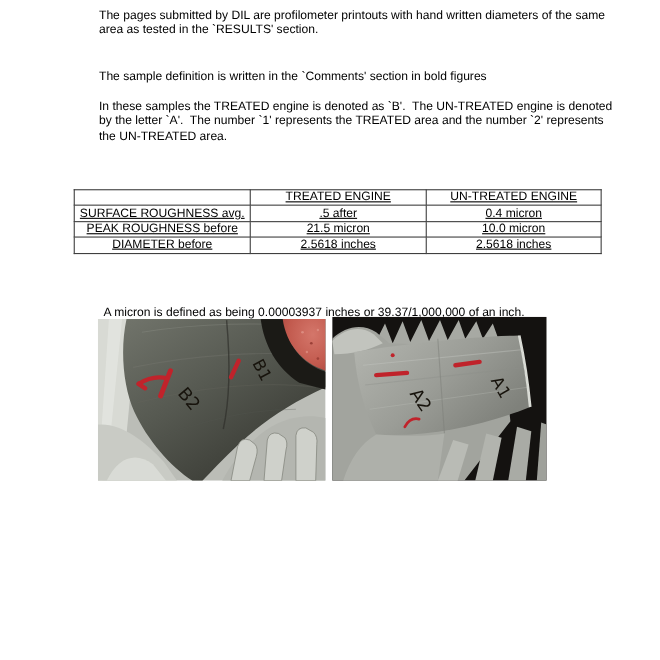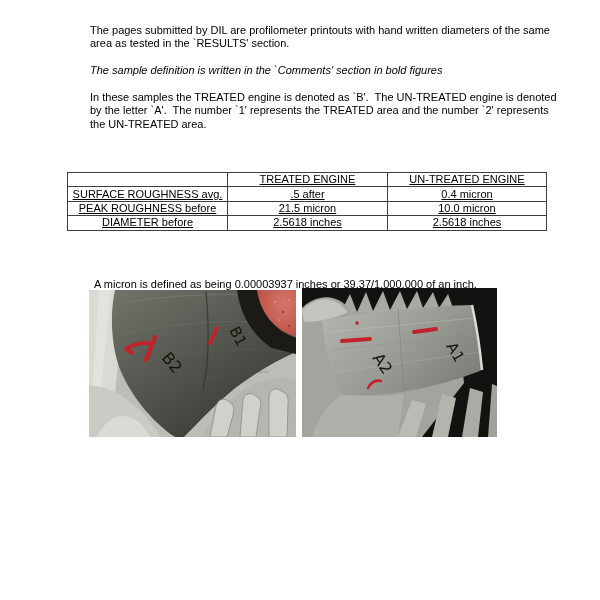--- a/index.html
+++ b/index.html
@@ -1,20 +1,20 @@
 <!DOCTYPE html>
 <html><head>
 <meta charset="utf-8">
 <style>
   html,body{margin:0;padding:0;background:#ffffff;}
   body{width:600px;height:600px;font-family:"Liberation Sans",sans-serif;color:#000;}
   .page{position:relative;width:600px;height:600px;background:#fff;overflow:hidden;}
   .para{position:absolute;left:90px;width:472px;margin:0;font-size:11px;line-height:13.4px;white-space:pre-wrap;}
-  #para-1{top:24px;}
-  #para-2{top:64px;font-style:italic;}
+  #para-1{top:8px;}
+  #para-2{top:64px;}
   #para-3{top:91px;}
   #para-4{top:145px;}
   table.findings{position:absolute;left:67px;top:172px;border-collapse:collapse;table-layout:fixed;background:#fff;text-decoration:underline;}
   .findings th,.findings td{
     border:1px solid #3f3f3f;font-size:11px;font-weight:400;text-align:center;
     padding:0 2px;height:13.4px;line-height:13px;overflow:hidden;white-space:nowrap;
   }
   .note{position:absolute;left:82px;top:266px;margin:12px;font-size:11px;line-height:13px;white-space:pre-wrap;}
   .photos{position:absolute;left:89px;top:288px;display:flex;gap:6px;align-items:flex-start;}
   .photo-left{margin-top:2px;display:block;}

